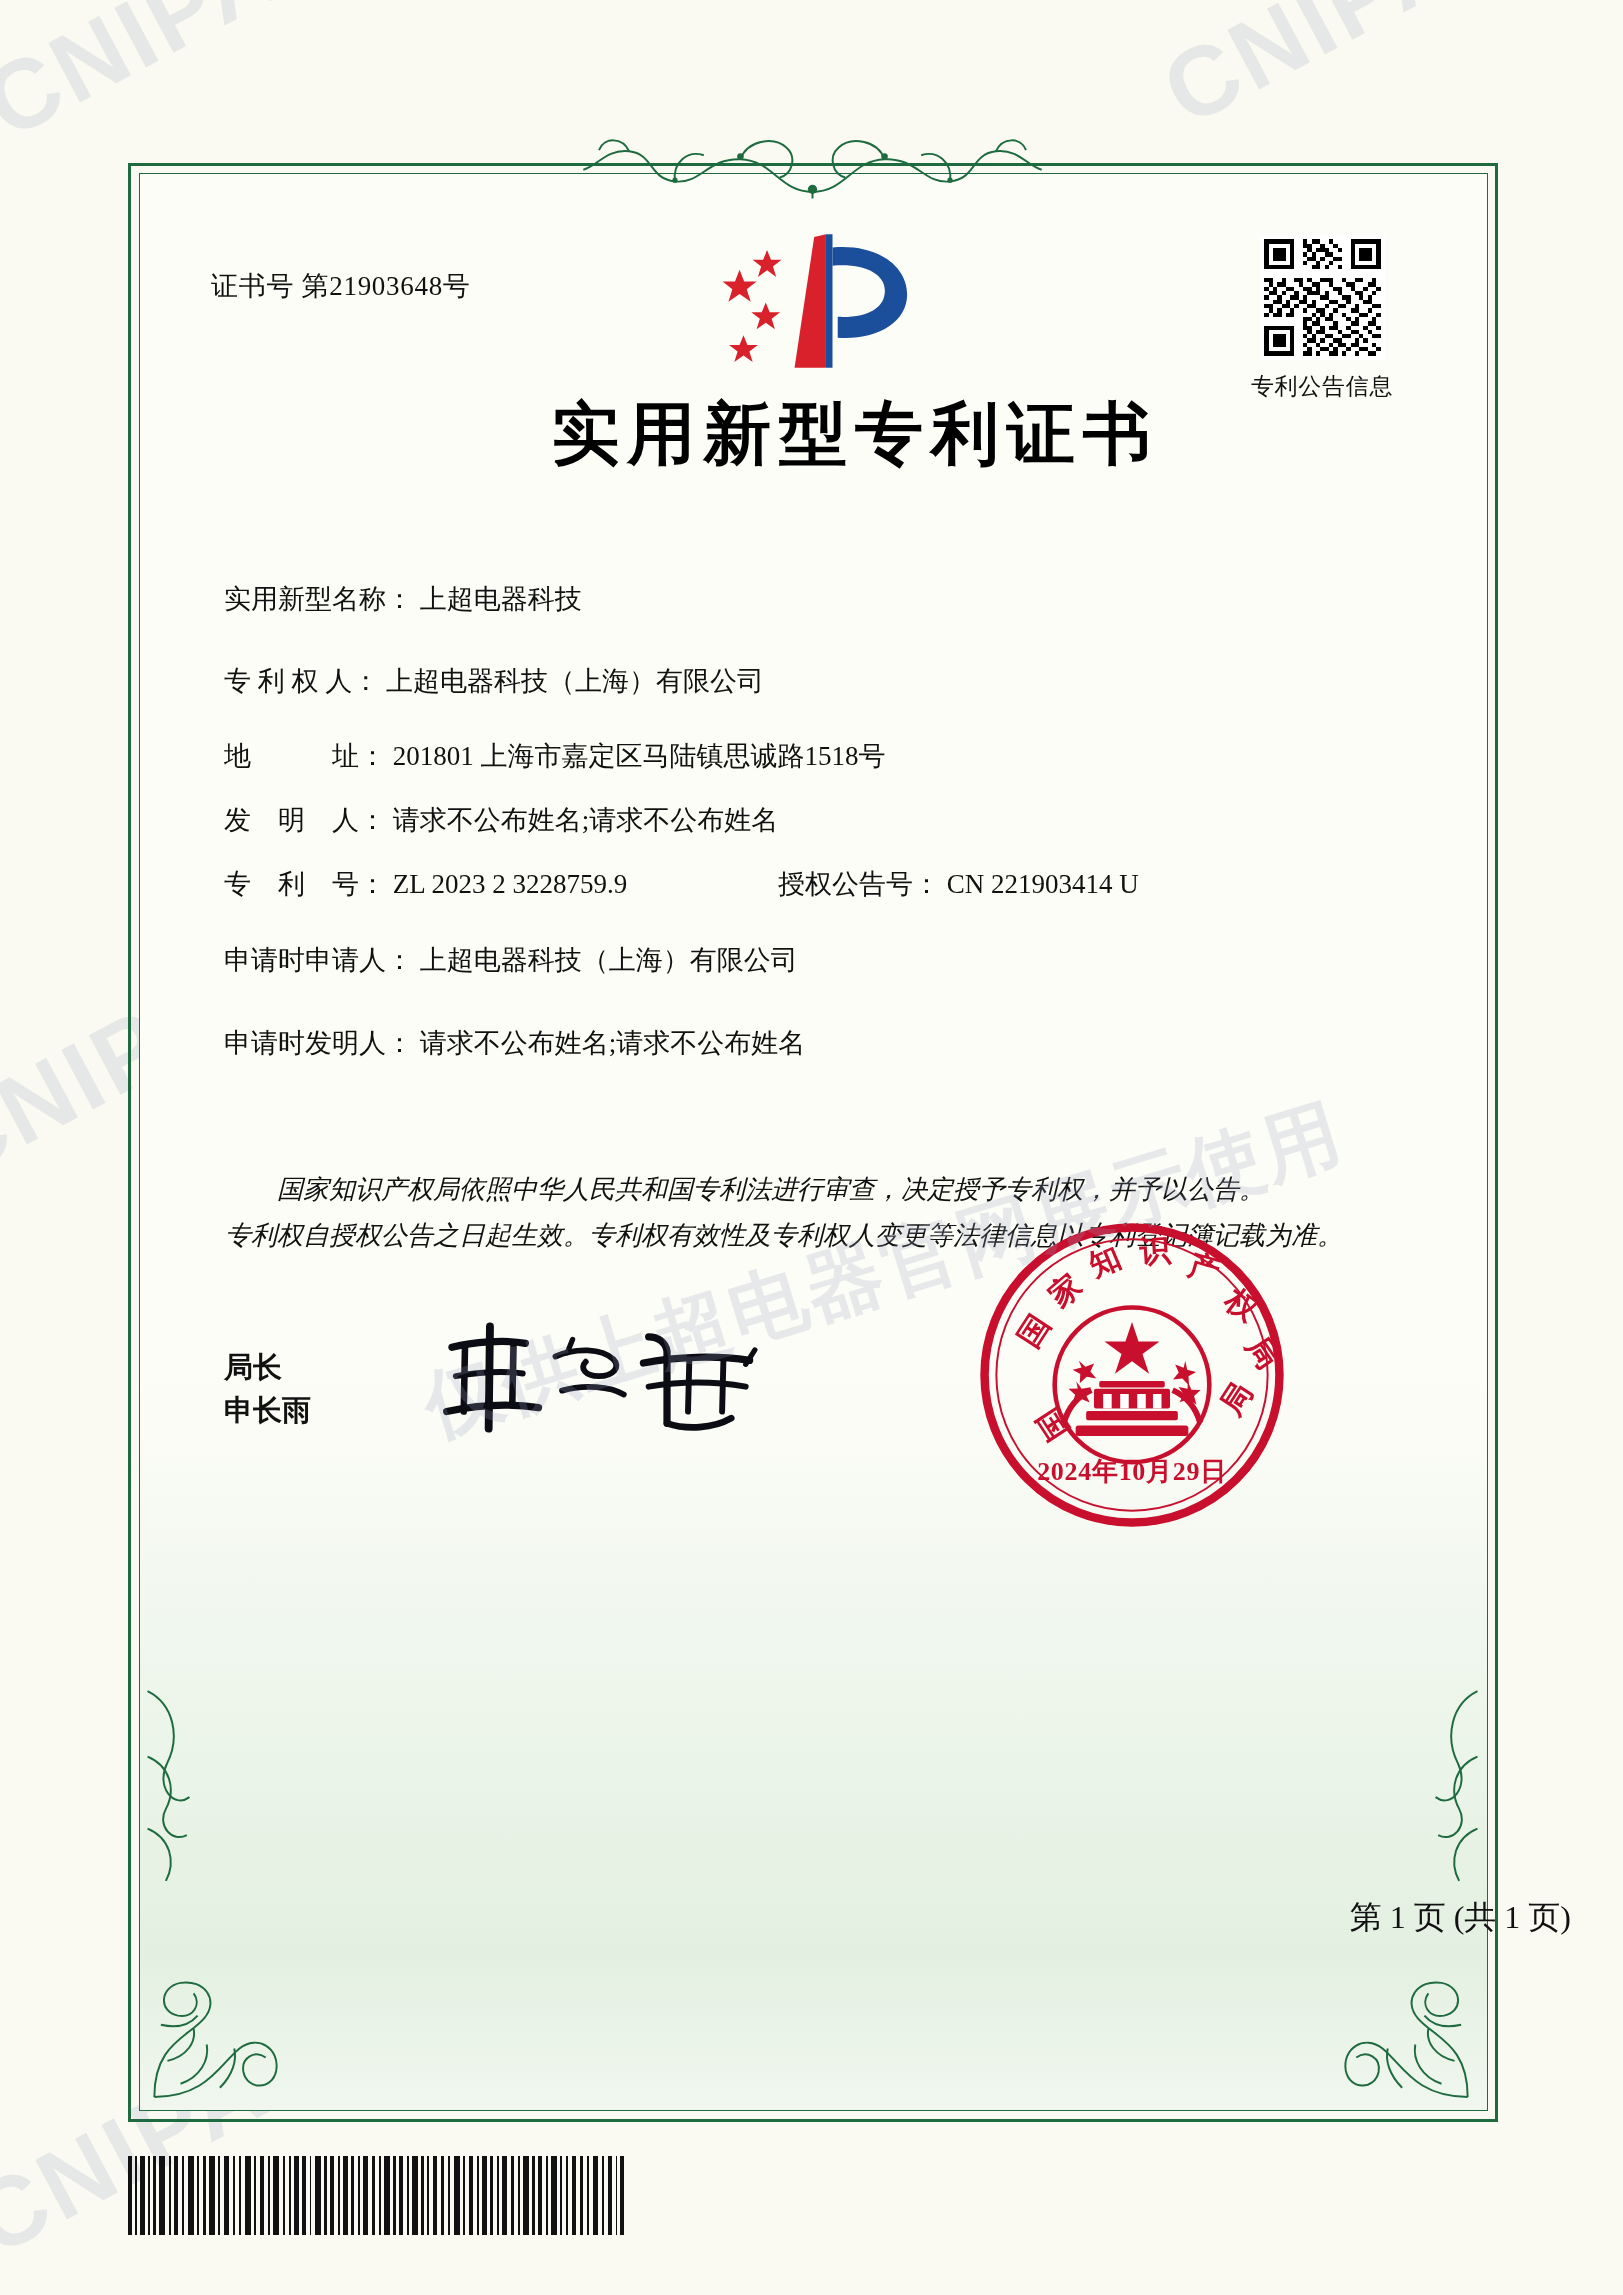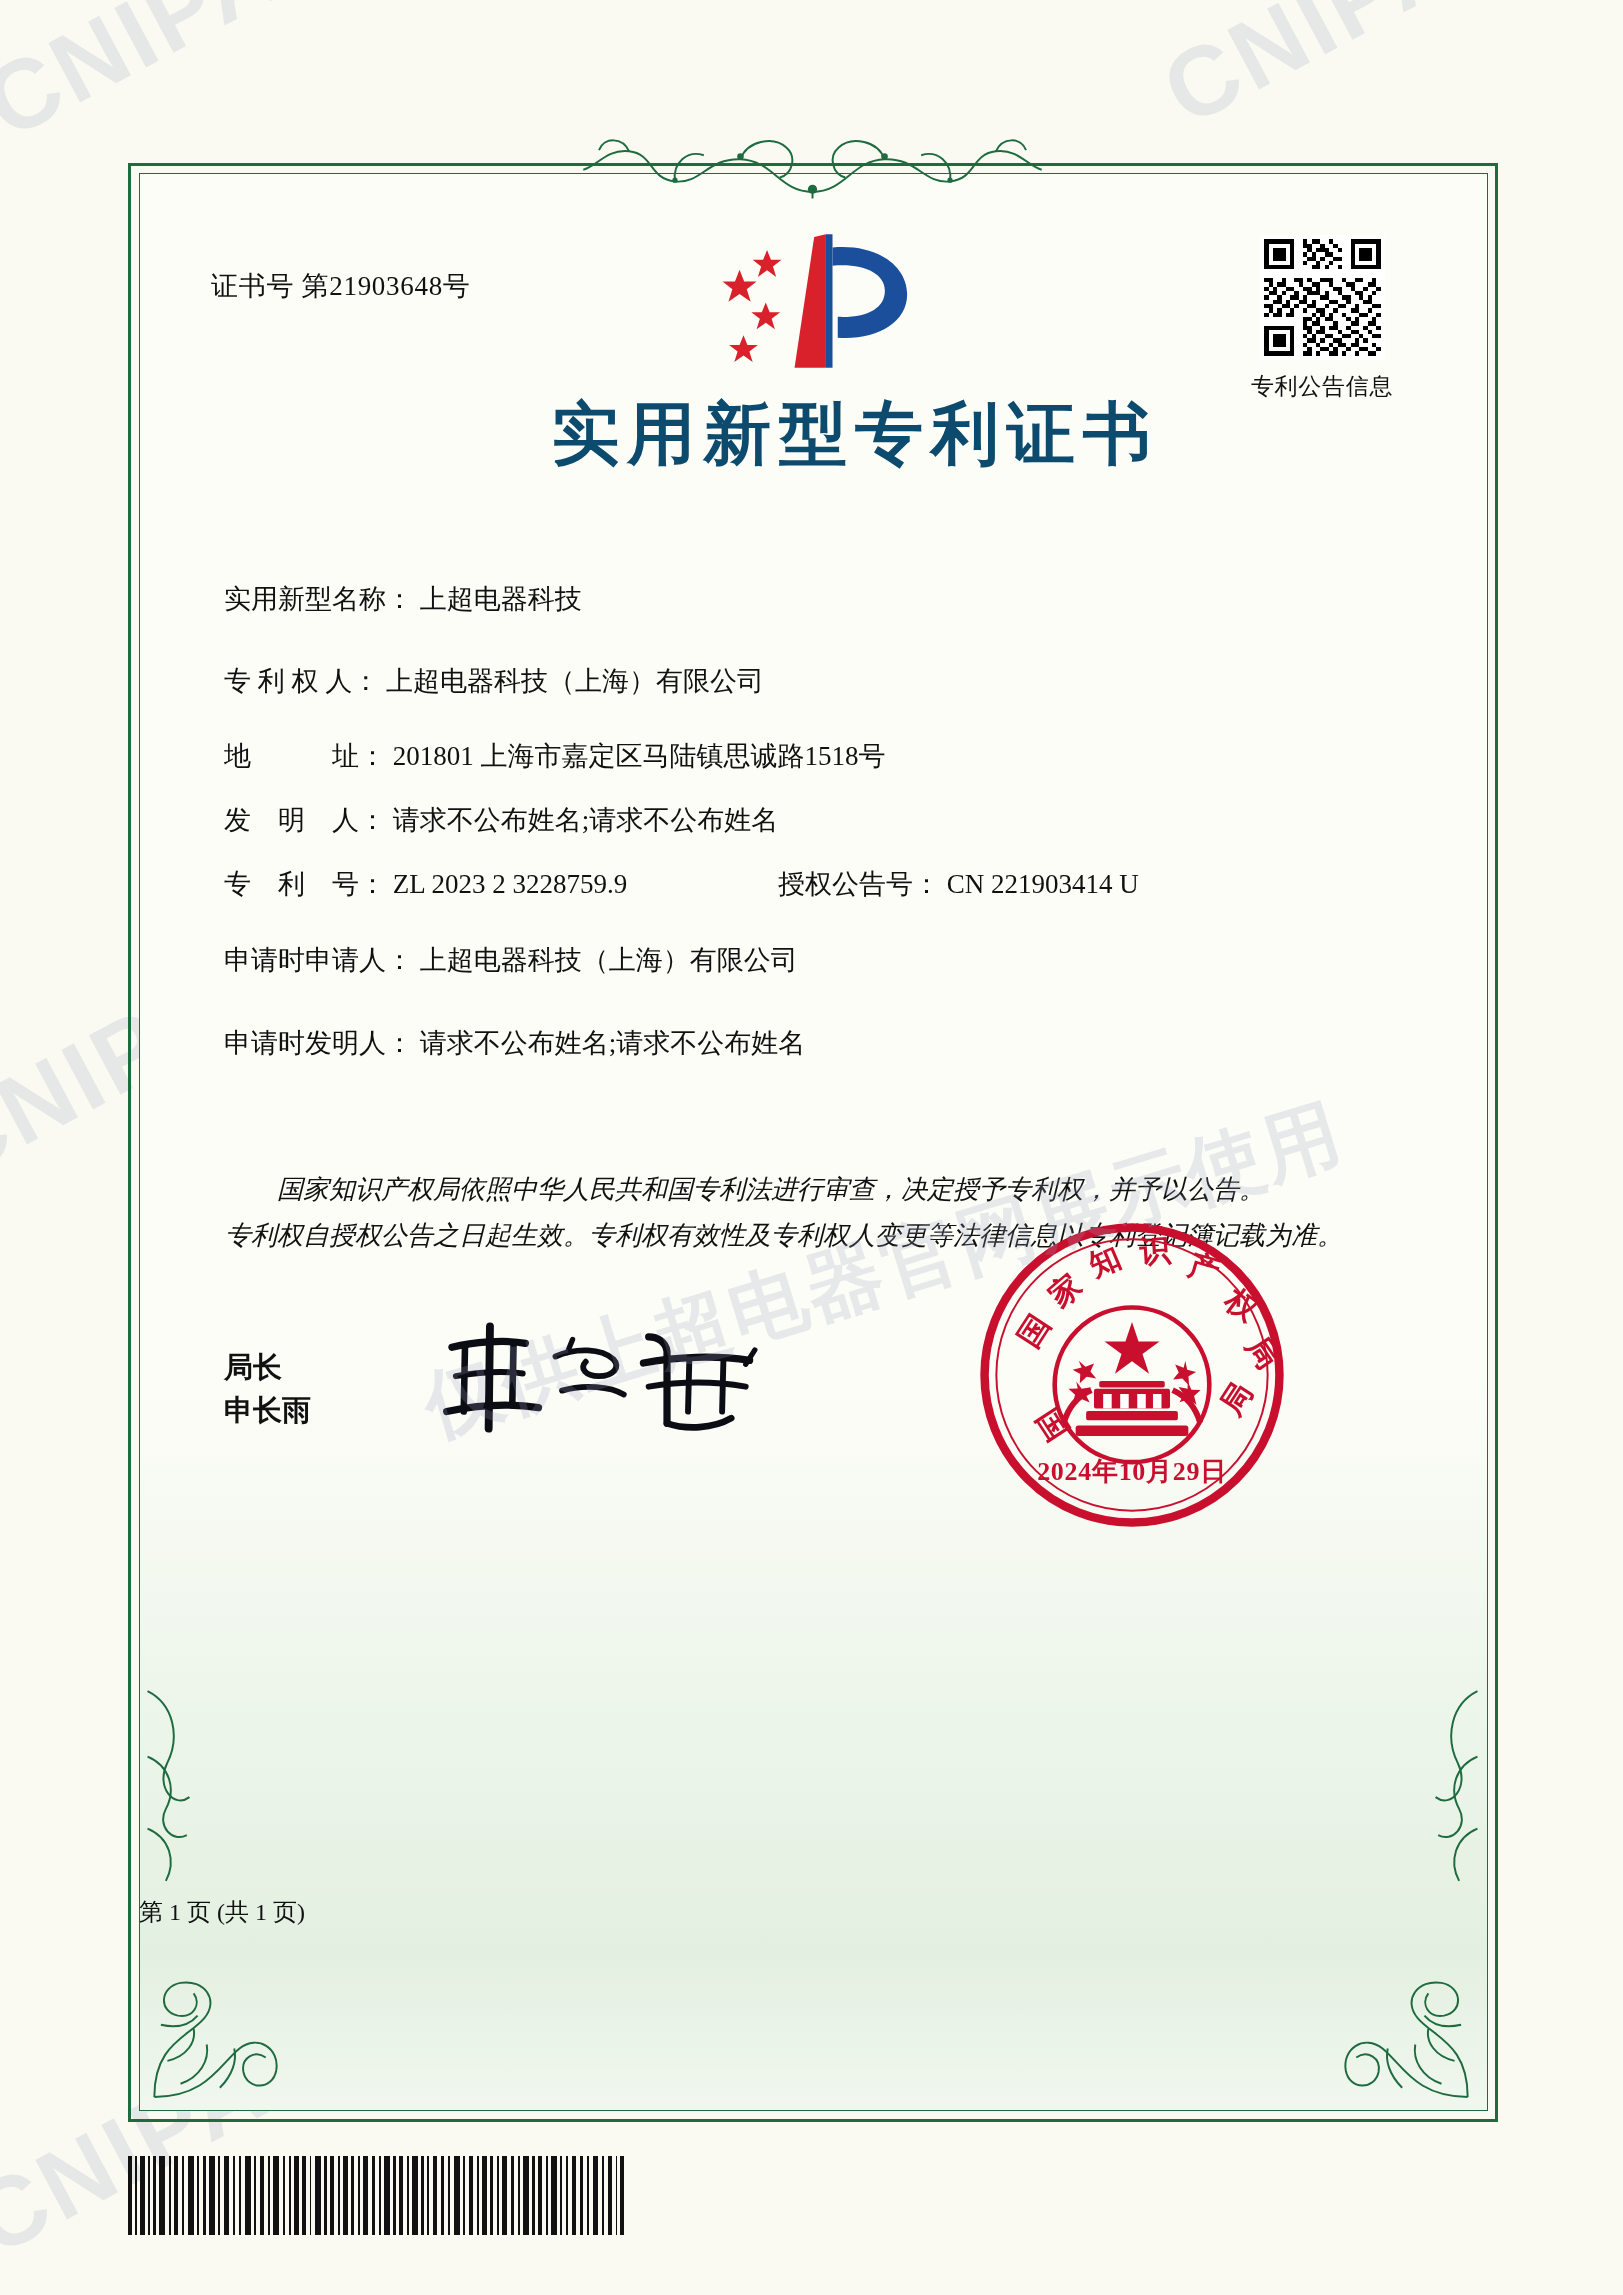--- a/index.html
+++ b/index.html
@@ -76,21 +76,21 @@
   .qr{width:125px;height:125px;margin:0 auto;}
   .qr-label{font-size:23px;margin-top:9.2px;letter-spacing:0.7px;}
 
   .title{
     position:absolute;left:0;right:0;top:216px;
     text-align:center;
     font-size:68px;
     font-weight:700;
     letter-spacing:7.9px;
     font-family:"Liberation Serif","DejaVu Serif",serif;
-    color:#0c4a6e;
+    color:#000000;
   }
 
   .fields{position:absolute;left:85px;top:387px;width:1180px;}
   .row{position:relative;height:64px;font-size:27px;line-height:64px;}
   .lbl{display:inline-block;white-space:pre;}
   .val{display:inline-block;}
   .row-2col .right{position:absolute;left:554px;top:0;}
 
   .statement{
     position:absolute;left:86px;top:996px;width:1180px;
@@ -109,22 +109,22 @@
   }
 
   .seal{position:absolute;left:839px;top:1048px;width:308px;height:308px;}
   .seal-date{
     position:absolute;left:839px;top:1281px;width:308px;
     text-align:center;color:#c8102e;font-size:26px;font-weight:700;
     letter-spacing:0.7px;
   }
 
   .page-no{
-    position:absolute;left:0;right:0;top:1723px;
-    text-align:left;font-size:24px;
+    position:absolute;left:11px;right:0;top:1723px;
+    text-align:right;font-size:32px;
   }
 
   .barcode{position:absolute;left:128px;top:2156px;width:498px;height:79px;}
 </style>
 </head>
 <body>
 
 <div class="wm wm-cnipa wm1">CNIPA</div>
 <div class="wm wm-cnipa wm2">CNIPA</div>
 <div class="wm wm-cnipa wm3">CNIPA</div>

